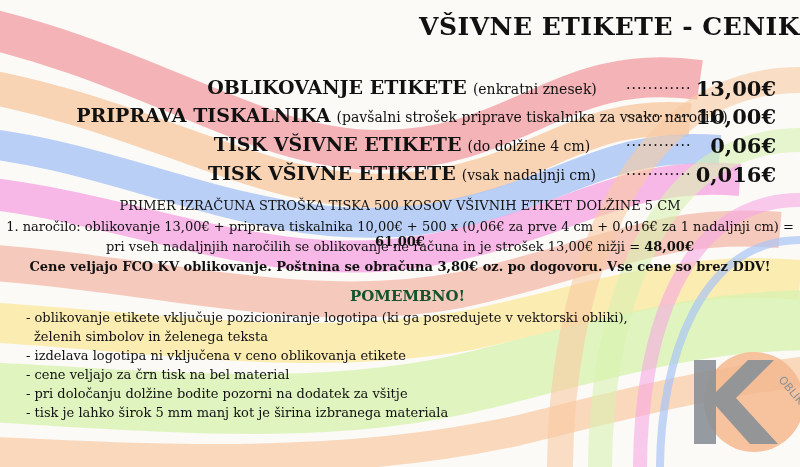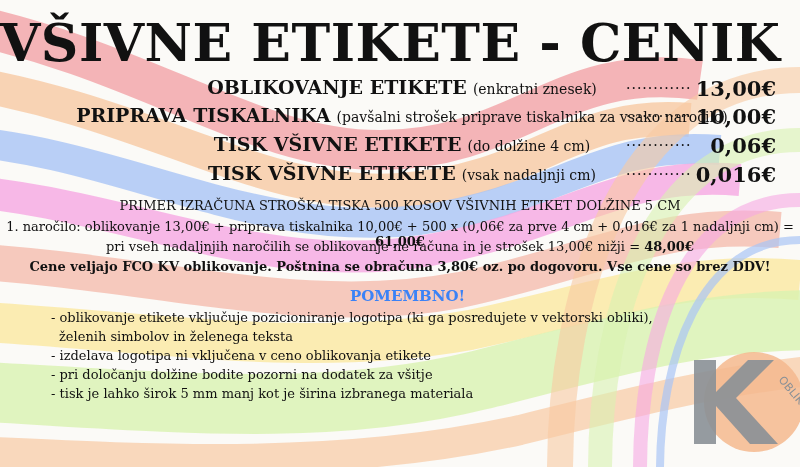--- a/index.html
+++ b/index.html
@@ -1,27 +1,27 @@
 <!DOCTYPE html>
 <html><head>
 <meta charset="utf-8">
 <style>
   html, body { margin:0; padding:0; }
   body { width:800px; height:467px; overflow:hidden; position:relative; background:#fbfaf7; font-family:"DejaVu Serif", serif; color:#111; }
   .bg { position:absolute; left:0; top:0; width:800px; height:467px; }
-  .title { position:absolute; left:0; right:0; top:12px; text-align:left; font-family:"DejaVu Serif", serif; font-weight:bold; font-size:52px; letter-spacing:0.5px; }
+  .title { position:absolute; left:0; right:0; top:12px; text-align:right; font-family:"DejaVu Serif", serif; font-weight:bold; font-size:25px; letter-spacing:0.5px; }
   .price-row { position:absolute; left:28px; width:748px; height:24px; font-size:19px;text-align:center; }
   .price-row .name { font-weight:bold; }
   .price-row .note { font-size:14px; font-weight:normal; }
   .price-row .dots { position:absolute; left:598px; top:0; font-size:14px; letter-spacing:1px; }
   .price-row .val { position:absolute; right:0; top:0; font-weight:bold; font-size:21px; }
   .ex { position:absolute; left:0; right:0; text-align:center; font-size:13px; }
   .ex b { font-weight:bold; }
-  .important { position:absolute; left:350px; top:287px; color:#3b82f6; font-weight:bold; font-size:15px; }
-  .notes { position:absolute; left:26px; top:308px; font-size:13px; line-height:19px;margin-left:25px; }
+  .important { position:absolute; left:350px; top:287px; color:#14532d; font-weight:bold; font-size:15px; }
+  .notes { position:absolute; left:26px; top:308px; font-size:13px; line-height:19px; }
   .notes div { white-space:nowrap; }
   .logo { position:absolute; left:686px; top:340px; width:120px; height:120px; }
 </style>
 </head>
 <body>
 
 <svg class="bg" viewBox="0 0 800 467" preserveAspectRatio="none">
   <path d="M-50,20 C150,60 250,150 380,150 C520,150 560,60 700,80" stroke="#f3a3a6" stroke-width="40" fill="none" opacity="0.8"></path>
   <path d="M-50,80 C150,110 260,200 400,190 C540,180 570,110 690,120" stroke="#f8c9a2" stroke-width="34" fill="none" opacity="0.8"></path>
   <path d="M-50,140 C120,150 250,240 420,220 C560,200 600,140 720,150" stroke="#a9c4f5" stroke-width="30" fill="none" opacity="0.8"></path>
@@ -70,20 +70,21 @@
 <div class="ex" style="top:239px">
   <span>pri vseh nadaljnjih naročilih se oblikovanje ne računa in je strošek 13,00€ nižji = </span><b>48,00€</b>
 </div>
 <div class="ex" style="top:259px; font-weight:bold">Cene veljajo FCO KV oblikovanje. Poštnina se obračuna 3,80€ oz. po dogovoru. Vse cene so brez DDV!</div>
 
 <div class="important">POMEMBNO!</div>
 <div class="notes">
   <div>- oblikovanje etikete vključuje pozicioniranje logotipa (ki ga posredujete v vektorski obliki),</div>
   <div style="padding-left:8px">  želenih simbolov in želenega teksta</div>
   <div>- izdelava logotipa ni vključena v ceno oblikovanja etikete</div>
+  <div>- cene veljajo za črn tisk na bel material</div>
   <div>- pri določanju dolžine bodite pozorni na dodatek za všitje</div>
   <div>- tisk je lahko širok 5 mm manj kot je širina izbranega materiala</div>
 </div>
 
 <svg class="logo" viewBox="0 0 120 120">
   <circle cx="68" cy="62" r="50" fill="#f5b98e" opacity="0.85"></circle>
   <path d="M8,20 L30,20 L30,52 L62,20 L88,20 L50,58 L92,104 L64,104 L30,66 L30,104 L8,104 Z" fill="#8a9096" opacity="0.9"></path>
   <text x="92" y="40" font-size="11" font-family="DejaVu Sans, sans-serif" fill="#8a9096" transform="rotate(50 92 40)">OBLIKOVANJE</text>
 </svg>
 

